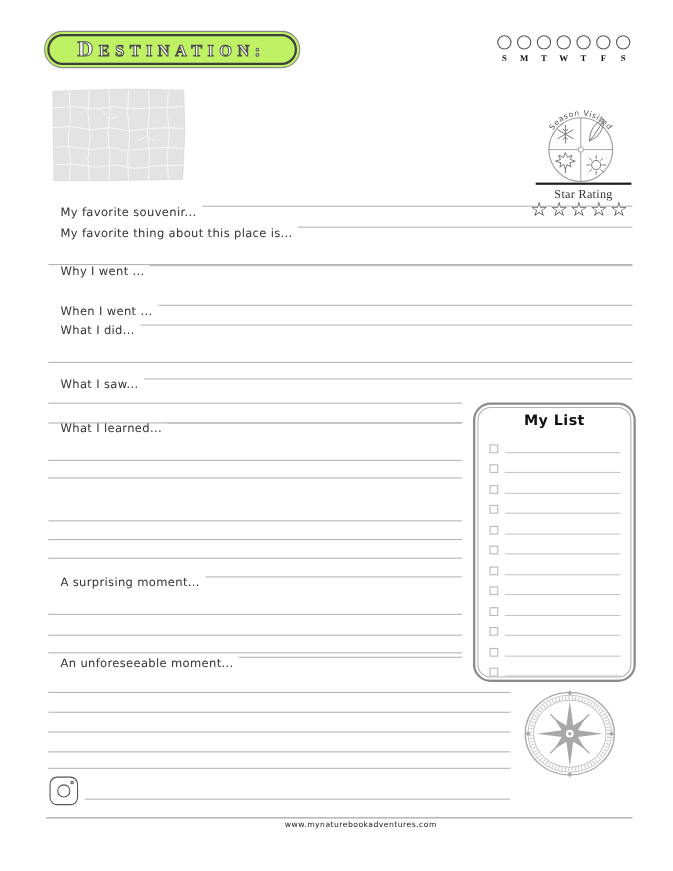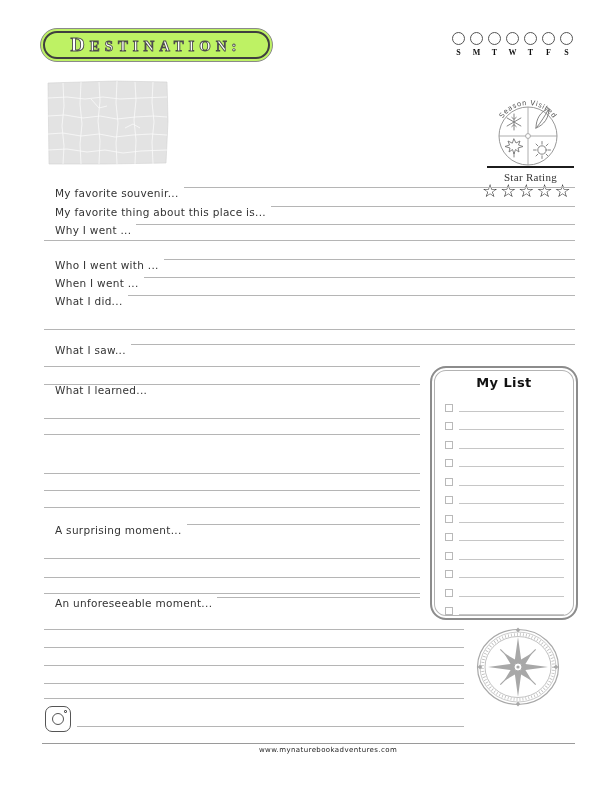--- a/index.html
+++ b/index.html
@@ -166,26 +166,22 @@
 
   <div class="row" style="left:44px;top:187px;width:531px">
     <span class="lab">My favorite souvenir...</span>
     <span class="ln"></span>
   </div>
   <div class="row" style="left:44px;top:206px;width:531px">
     <span class="lab">My favorite thing about this place is...</span>
     <span class="ln"></span>
   </div>
   <div class="rl" style="left:44px;top:240px;width:531px"></div>
-  <div class="row" style="left:44px;top:224px;width:531px">
+  <div class="row" style="left:44px;top:241px;width:531px">
     <span class="lab">Why I went ...</span>
-    <span class="ln"></span>
-  </div>
-  <div class="row" style="left:44px;top:259px;width:531px">
-    <span class="lab">Who I went with ...</span>
     <span class="ln"></span>
   </div>
   <div class="row" style="left:44px;top:277px;width:531px">
     <span class="lab">When I went ...</span>
     <span class="ln"></span>
   </div>
   <div class="row" style="left:44px;top:295px;width:531px">
     <span class="lab">What I did...</span>
     <span class="ln"></span>
   </div>

